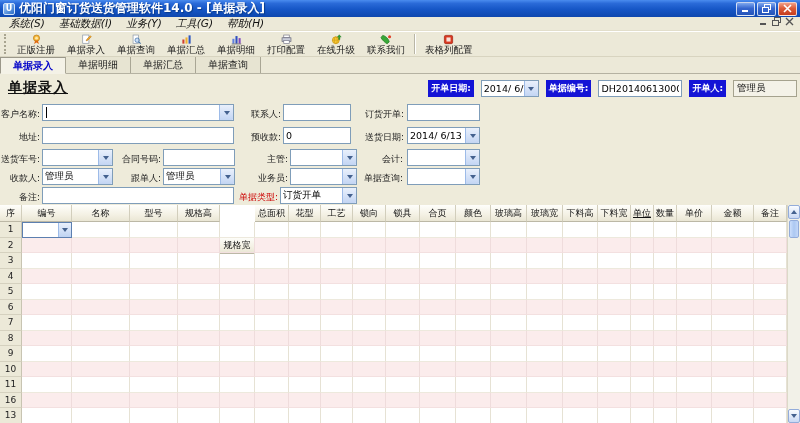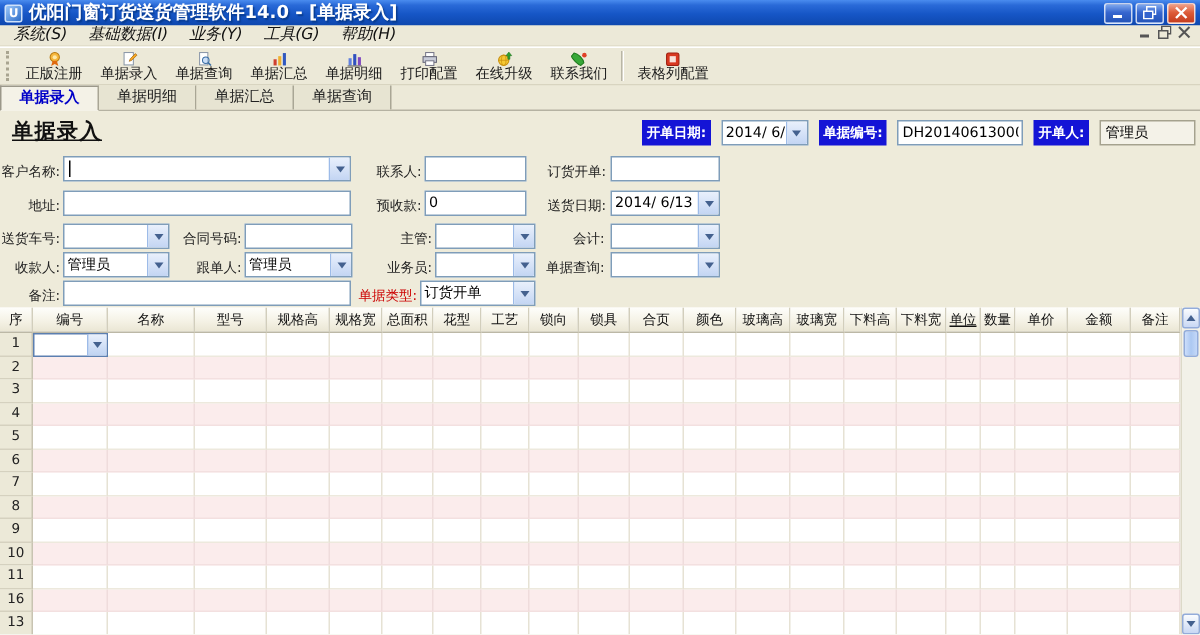--- a/index.html
+++ b/index.html
@@ -338,21 +338,21 @@
     </div>
 
     <div class="grid">
       <div class="grid-main">
         <div class="grid-head">
             <div class="gh" style="width: 22px;">序</div>
             <div class="gh" style="width: 50px;">编号</div>
             <div class="gh" style="width: 58px;">名称</div>
             <div class="gh" style="width: 48px;">型号</div>
             <div class="gh" style="width: 42px;">规格高</div>
-            <div class="gh" style="width: 35px;">规格宽</div>
+            <div class="gh" style="width: 35px; margin-top: 32px;">规格宽</div>
             <div class="gh" style="width: 34px;">总面积</div>
             <div class="gh" style="width: 32px;">花型</div>
             <div class="gh" style="width: 32px;">工艺</div>
             <div class="gh" style="width: 33px;">锁向</div>
             <div class="gh" style="width: 34px;">锁具</div>
             <div class="gh" style="width: 36px;">合页</div>
             <div class="gh" style="width: 35px;">颜色</div>
             <div class="gh" style="width: 36px;">玻璃高</div>
             <div class="gh" style="width: 36px;">玻璃宽</div>
             <div class="gh" style="width: 35px;">下料高</div>

